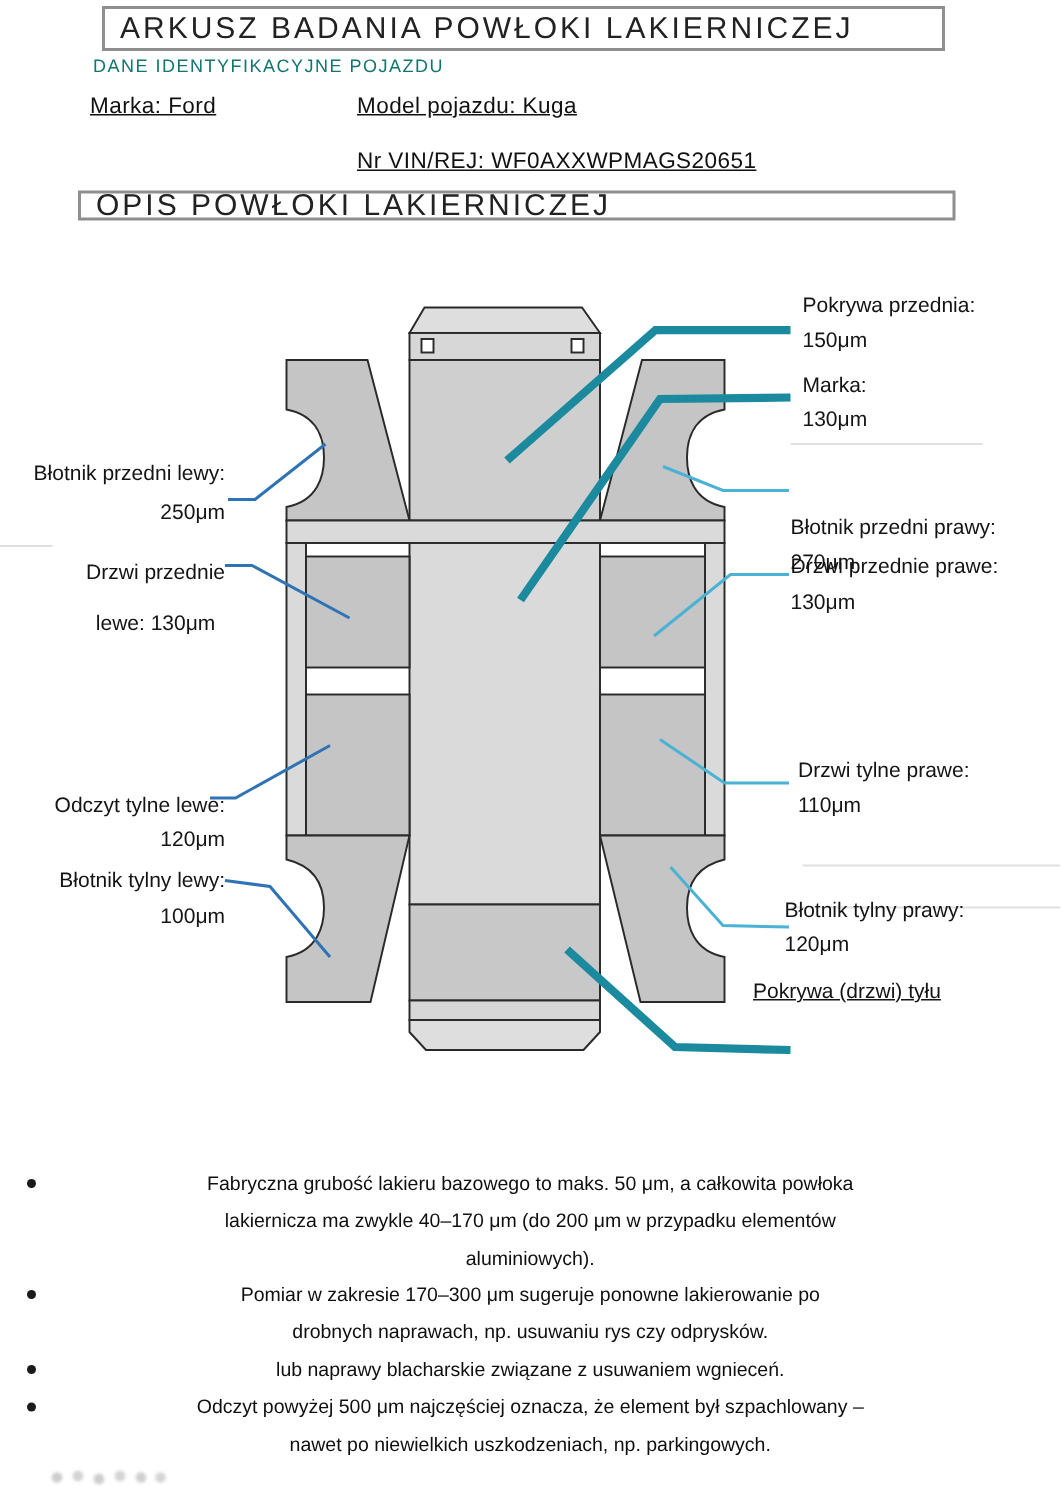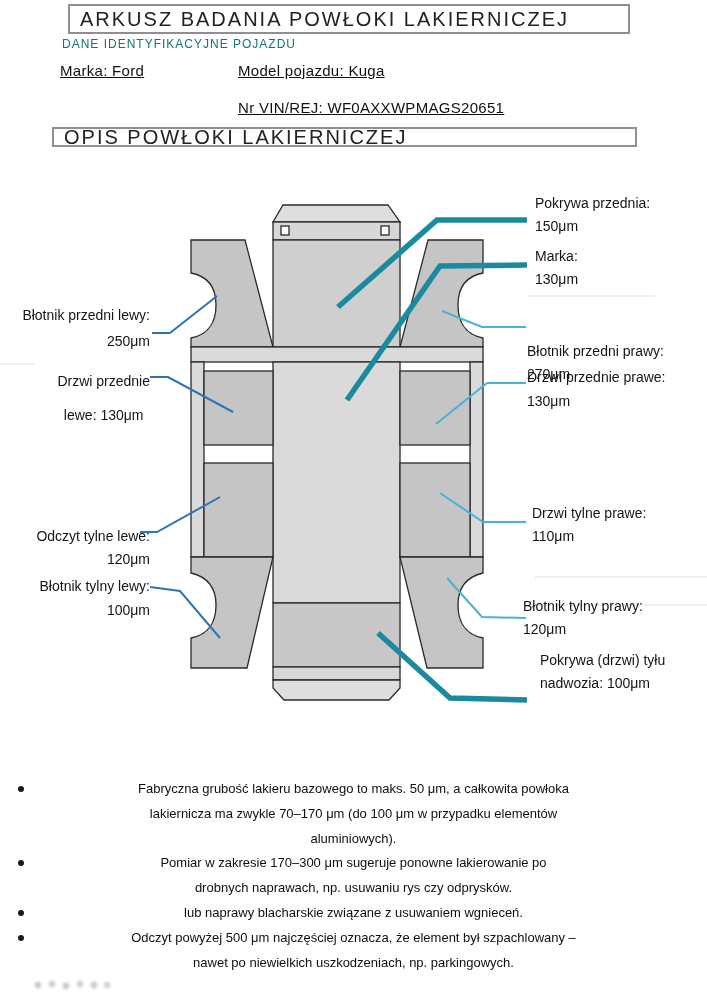--- a/index.html
+++ b/index.html
@@ -40,21 +40,21 @@
   .dl{position:absolute;font-size:14px;line-height:23px;color:#141414;white-space:nowrap;}
   .dl span{display:block;}
   .dl-right{text-align:left;}
   .dl-left{text-align:right;right:557px;margin-left:17px;}
   .lab-pokrywa-przednia{left:535px;top:192px;}
   .lab-dach{left:535px;top:245px;}
   .lab-blotnik-przedni-prawy{left:527px;top:307px;margin-top:33px;}
   .lab-drzwi-przednie-prawe{left:527px;top:365px;line-height:24px;}
   .lab-drzwi-tylne-prawe{left:532px;top:502px;}
   .lab-blotnik-tylny-prawy{left:523px;top:595px;}
-  .lab-pokrywa-tylu{left:540px;top:649px;white-space:normal;width:165px;line-height:23px;}
+  .lab-pokrywa-tylu{left:502px;top:649px;white-space:normal;width:165px;line-height:23px;text-decoration:underline;}
   .lab-blotnik-przedni-lewy{top:302px;line-height:26px;}
   .lab-drzwi-przednie-lewe{top:364px;line-height:34px;text-align:center;}
   .lab-drzwi-tylne-lewe{top:525px;line-height:23px;}
   .lab-blotnik-tylny-lewy{top:574px;line-height:24px;}
   
   .notes{position:absolute;left:0;top:777px;width:707px;}
   .note{position:relative;}
   .note .dot{
     position:absolute;left:18px;top:9px;width:6px;height:6px;border-radius:50%;
     background:#1a1a1a;
@@ -159,21 +159,20 @@
 <div class="dl dl-right lab-drzwi-tylne-prawe">
   <span>Drzwi tylne prawe:</span>
   <span>110μm</span>
 </div>
 <div class="dl dl-right lab-blotnik-tylny-prawy">
   <span>Błotnik tylny prawy:</span>
   <span>120μm</span>
 </div>
 <div class="dl dl-right lab-pokrywa-tylu">
   <span>Pokrywa (drzwi) tyłu</span>
-  <span>nadwozia: 100μm</span>
 </div>
 
 <div class="dl dl-left lab-blotnik-przedni-lewy">
   <span>Błotnik przedni lewy:</span>
   <span>250μm</span>
 </div>
 <div class="dl dl-left lab-drzwi-przednie-lewe">
   <span>Drzwi przednie</span>
   <span>lewe: 130μm</span>
 </div>
@@ -184,21 +183,21 @@
 <div class="dl dl-left lab-blotnik-tylny-lewy">
   <span>Błotnik tylny lewy:</span>
   <span>100μm</span>
 </div>
 
 <div class="notes">
   <div class="note">
     <span class="dot"></span>
     <div class="txt">
       <span>Fabryczna grubość lakieru bazowego to maks. 50 μm, a całkowita powłoka</span>
-      <span>lakiernicza ma zwykle 70–170 μm (do 100 μm w przypadku elementów</span>
+      <span>lakiernicza ma zwykle 40–170 μm (do 200 μm w przypadku elementów</span>
       <span>aluminiowych).</span>
     </div>
   </div>
   <div class="note">
     <span class="dot"></span>
     <div class="txt">
       <span>Pomiar w zakresie 170–300 μm sugeruje ponowne lakierowanie po</span>
       <span>drobnych naprawach, np. usuwaniu rys czy odprysków.</span>
     </div>
   </div>

